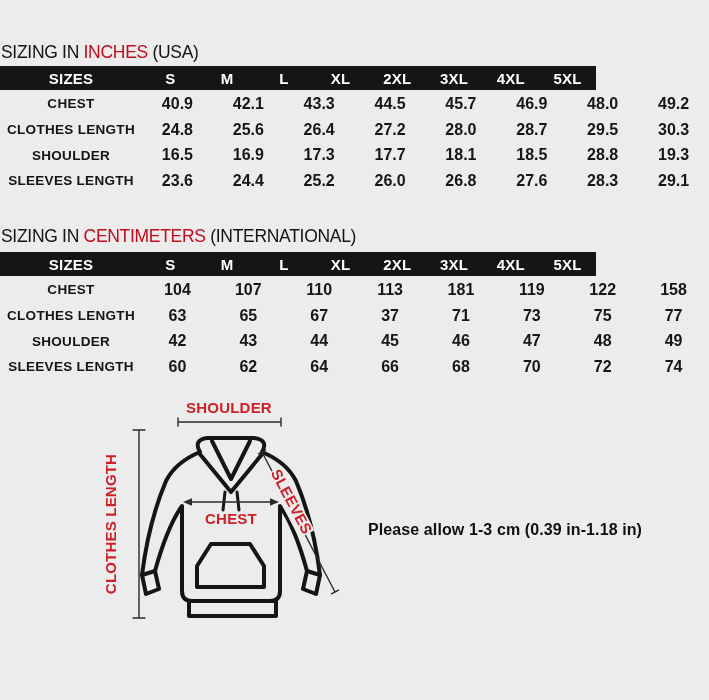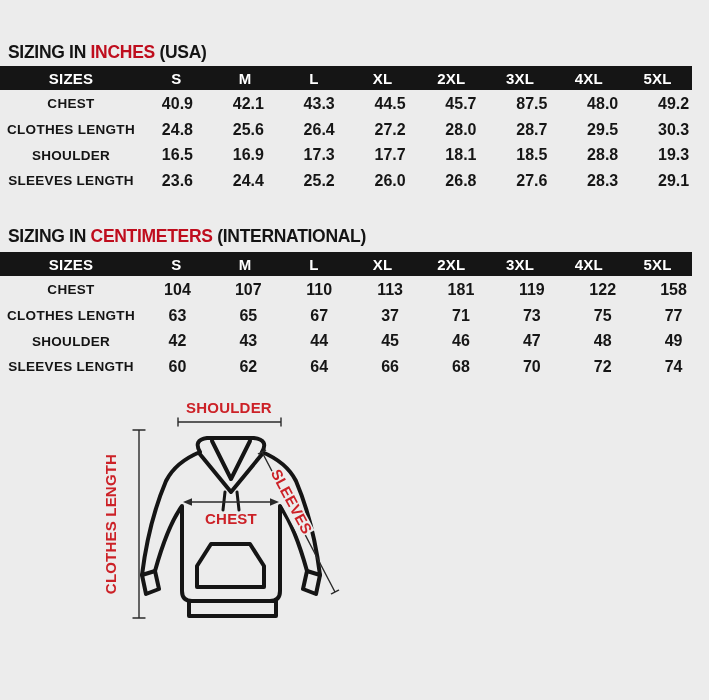--- a/index.html
+++ b/index.html
@@ -3,27 +3,27 @@
 <meta charset="utf-8">
 <style>
   html,body { margin:0; padding:0; }
   .sheet {
     position:relative; width:709px; height:700px;
     background:#ececec; overflow:hidden;
     font-family:"Liberation Sans", sans-serif;
     color:#141414;
   }
   .title {
-    position:absolute; left:8px; margin:0;
-    font-size:17.5px; font-weight:700; letter-spacing:-0.3px;
+    position:absolute; left:1px; margin:0;
+    font-size:17.5px; font-weight:400; letter-spacing:-0.3px;
     color:#141414; white-space:nowrap;
   }
   .title .hl { color:#bf0d1d; }
   .thead {
-    position:absolute; left:0; width:692px; height:24px;
+    position:absolute; left:0; width:596px; height:24px;
     background:#151515; display:grid;
     grid-template-columns:142px repeat(8, 1fr);
     align-items:center;
   }
   .hcell {
     text-align:center; color:#ffffff;
     font-size:15px; font-weight:700; letter-spacing:0.2px;
   }
   .tbody {
     position:absolute; left:0; width:709px; display:grid;
@@ -62,21 +62,21 @@
         <div class="hcell">4XL</div>
         <div class="hcell">5XL</div>
       </div>
     <div class="tbody" style="top:91px">
         <div class="rlabel">CHEST</div>
         <div class="vcell">40.9</div>
         <div class="vcell">42.1</div>
         <div class="vcell">43.3</div>
         <div class="vcell">44.5</div>
         <div class="vcell">45.7</div>
-        <div class="vcell">87.5</div>
+        <div class="vcell">46.9</div>
         <div class="vcell">48.0</div>
         <div class="vcell">49.2</div>
         <div class="rlabel">CLOTHES LENGTH</div>
         <div class="vcell">24.8</div>
         <div class="vcell">25.6</div>
         <div class="vcell">26.4</div>
         <div class="vcell">27.2</div>
         <div class="vcell">28.0</div>
         <div class="vcell">28.7</div>
         <div class="vcell">29.5</div>
@@ -191,15 +191,16 @@
     <rect x="-36" y="-12" width="72" height="17" fill="#ececec" transform="translate(197,114) rotate(62)"></rect>
     <g font-family="Liberation Sans, sans-serif" font-size="15" font-weight="bold" fill="#cc2127" text-anchor="middle" letter-spacing="0.2">
       <text x="139" y="23">SHOULDER</text>
       <text transform="translate(26,134) rotate(-90)">CLOTHES LENGTH</text>
       <text transform="translate(197,114) rotate(62)">SLEEVES</text>
       <text x="141" y="134">CHEST</text>
     </g>
   </svg>
 
   <div class="note">
+    <div>Please allow 1-3 cm (0.39 in-1.18 in)</div>
   </div>
 
 </div>
 
 </body></html>

